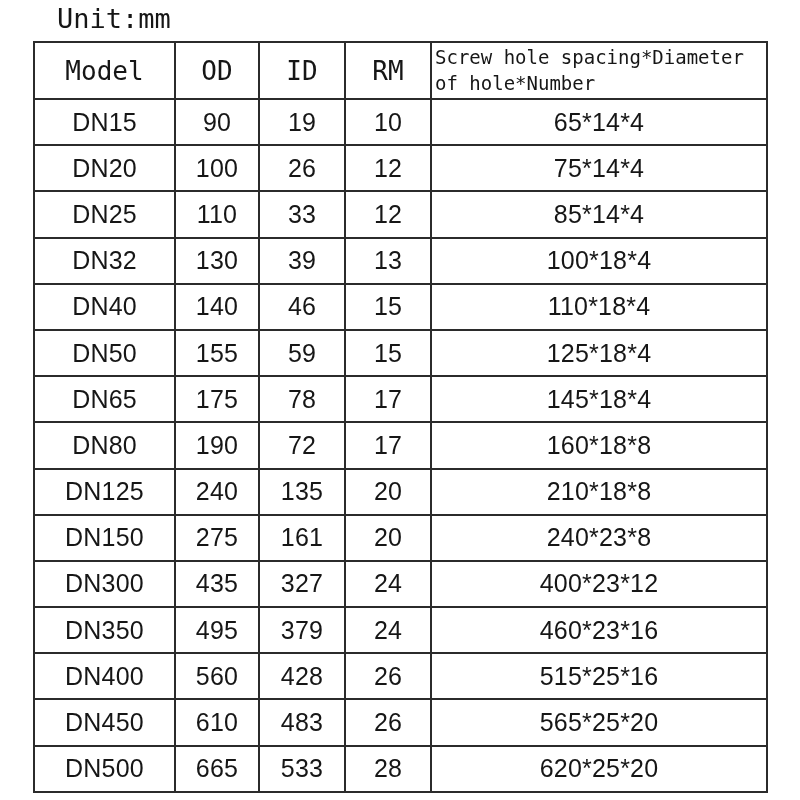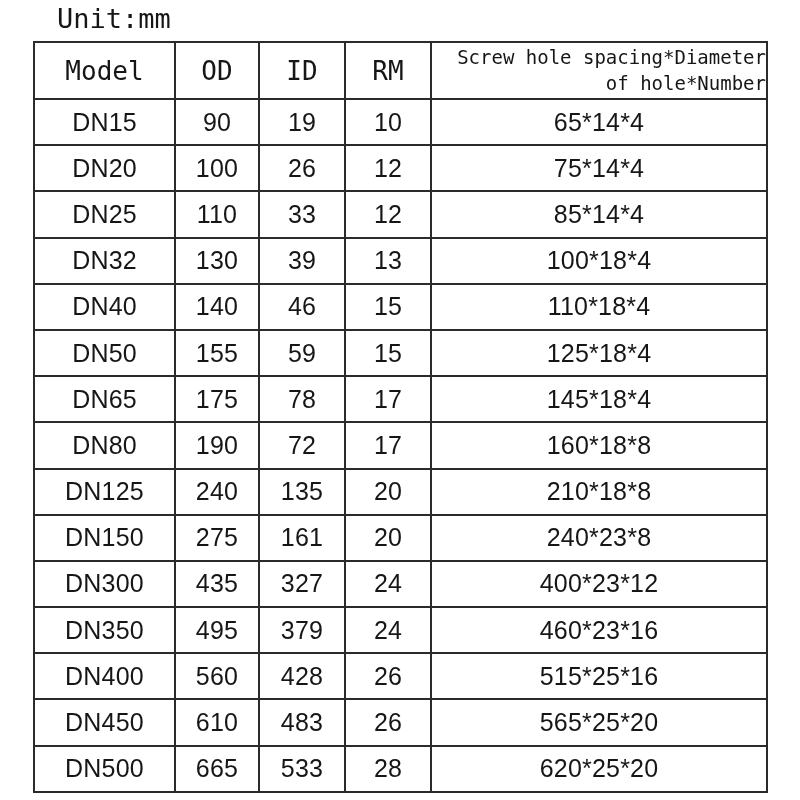--- a/index.html
+++ b/index.html
@@ -56,21 +56,21 @@
   .spec-table thead tr { height: 57px; }
   .spec-table th.mono-header {
     font-family: "DejaVu Sans Mono", monospace;
     font-weight: normal;
     font-size: 26px;
   }
   .spec-table th.screw-header {
     font-family: "DejaVu Sans Mono", monospace;
     font-weight: normal;
     font-size: 19px;
-    text-align: right;
+    text-align: left;
     line-height: 1.35;
     padding-left: 3px;
     white-space: nowrap;
   }
   .spec-table tbody td {
     font-size: 25px;
     letter-spacing: 0.2px;
   }
 </style>
 </head>

